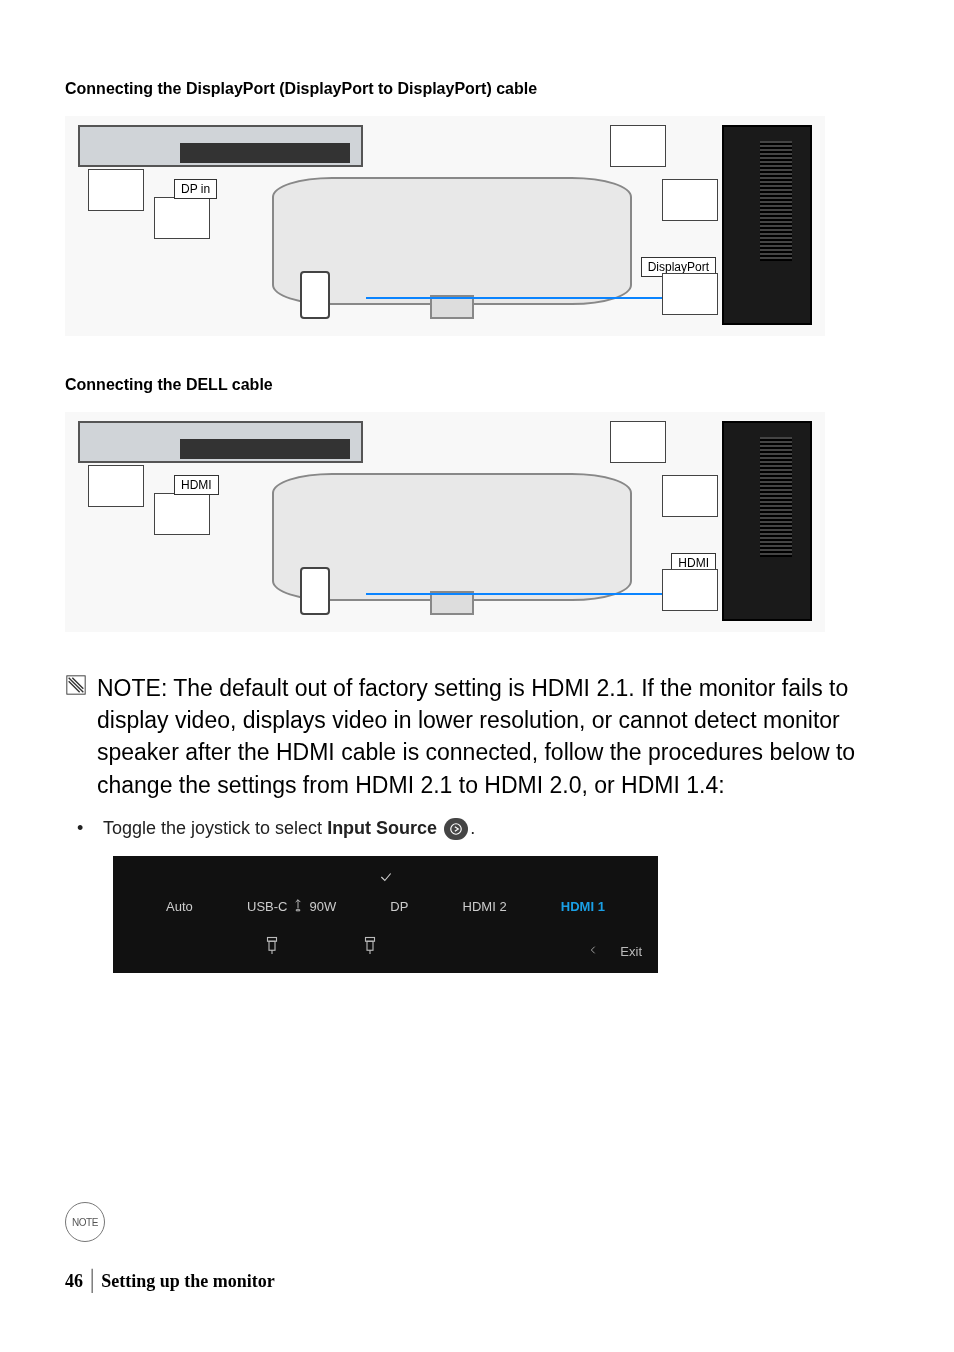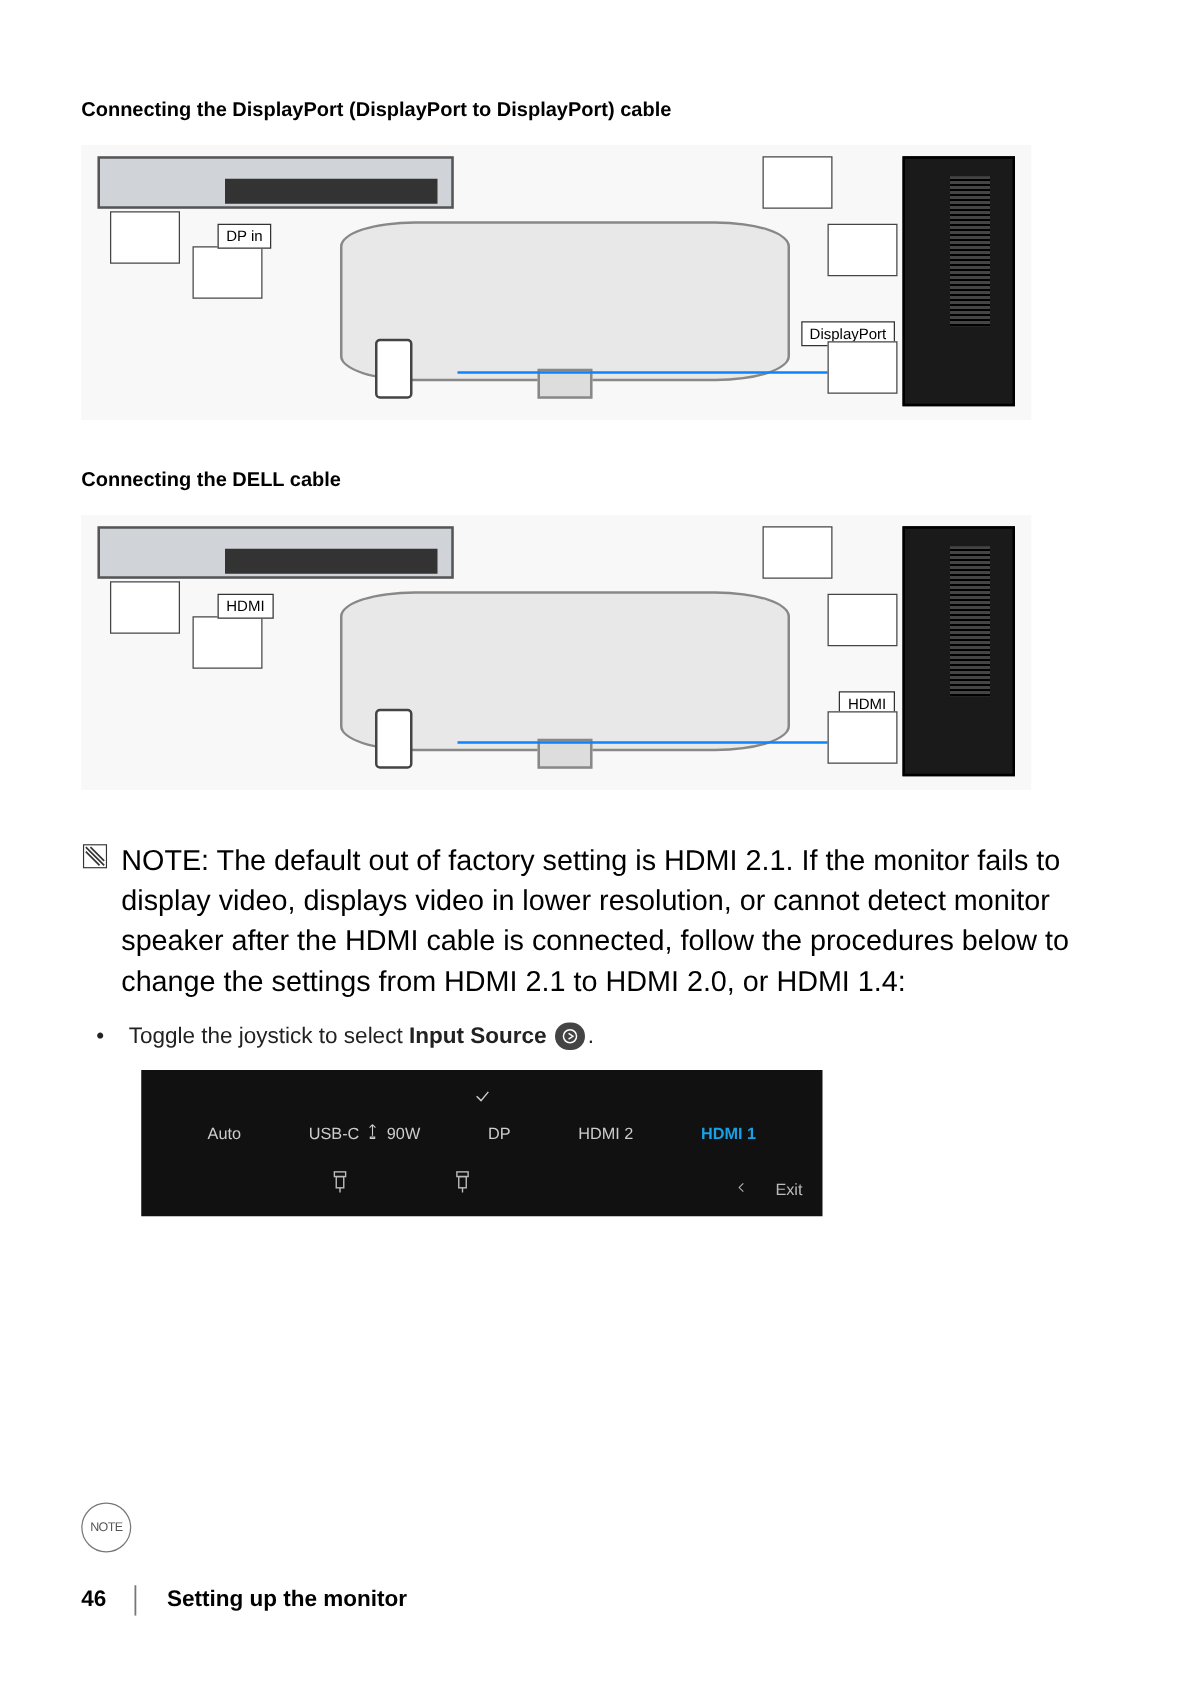--- a/index.html
+++ b/index.html
@@ -218,23 +218,24 @@
     justify-content: center;
     font-size: 10px;
     color: #555;
     letter-spacing: -0.5px;
   }
   .footer {
     position: absolute;
     left: 65px;
     bottom: 60px;
     display: flex;
-    align-items: flex-start;
-    gap: 18px;
+    align-items: flex-end;
+    gap: 2px;
     font-size: 18px;
+    font-family: Liberation Serif, serif;
   }
   .footer-page { font-weight: bold; }
   .footer-sep { color: #777; font-size: 20px; }
   .footer-title { font-weight: bold; }
 </style>
 </head>
 <body>
 
 <h3 class="section-heading">Connecting the DisplayPort (DisplayPort to DisplayPort) cable</h3>
 

